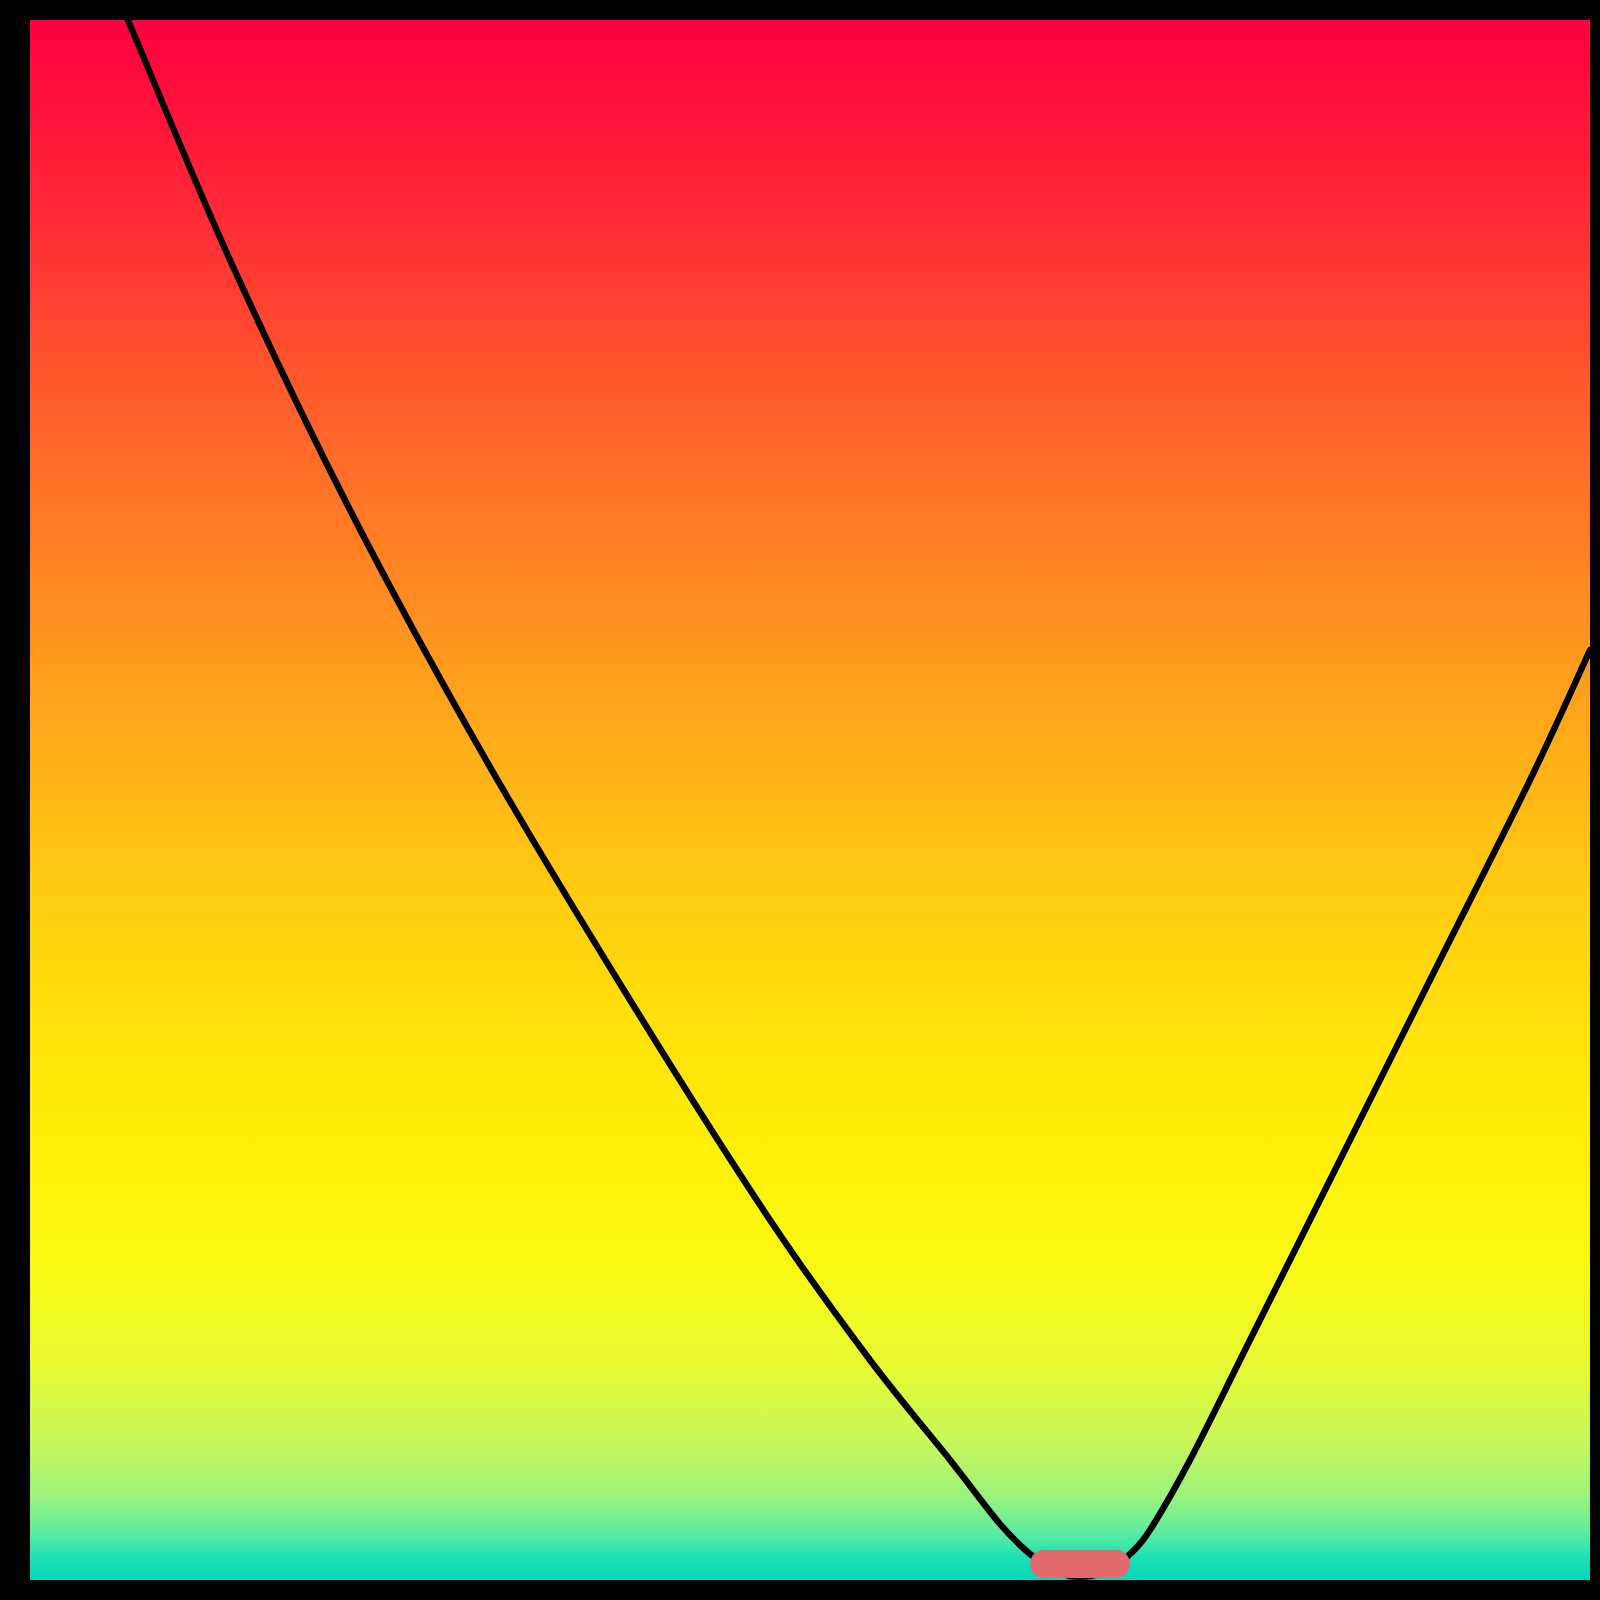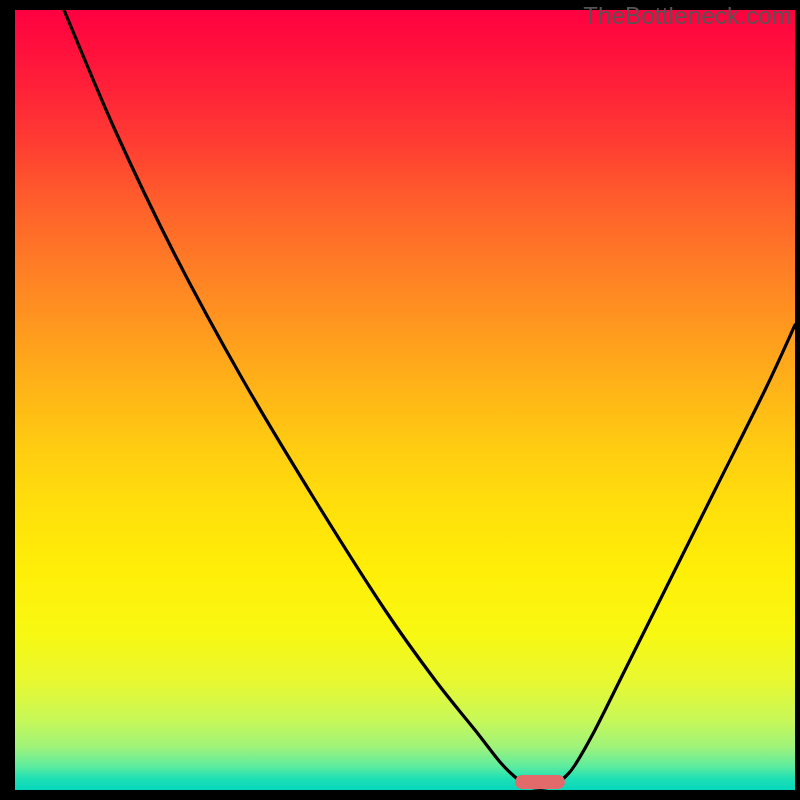--- a/index.html
+++ b/index.html
@@ -80,14 +80,13 @@
   <div class="plot-area">
     <div class="gradient-bg"></div>
 
     <svg class="curve-svg" viewBox="0 0 780 780" preserveAspectRatio="none">
       <path id="curve-path" d="M 49 0 C 57.5 20, 81.5 79.16666666666666, 100 120 C 118.5 160.83333333333334, 138.66666666666666 203.33333333333334, 160 245 C 181.33333333333334 286.6666666666667, 204.66666666666666 329.1666666666667, 228 370 C 251.33333333333334 410.8333333333333, 276.3333333333333 451.6666666666667, 300 490 C 323.6666666666667 528.3333333333334, 350 570, 370 600 C 390 630, 405 650, 420 670 C 435 690, 449.1666666666667 706.3333333333334, 460 720 C 470.8333333333333 733.6666666666666, 478.3333333333333 744.1666666666666, 485 752 C 491.6666666666667 759.8333333333334, 495.5 763.1666666666666, 500 767 C 504.5 770.8333333333334, 508.6666666666667 773.1666666666666, 512 775 C 515.3333333333334 776.8333333333334, 517 777.5, 520 778 C 523 778.5, 526.6666666666666 778.5, 530 778 C 533.3333333333334 777.5, 536.6666666666666 776.8333333333334, 540 775 C 543.3333333333334 773.1666666666666, 546.6666666666666 770.3333333333334, 550 767 C 553.3333333333334 763.6666666666666, 555 762.8333333333334, 560 755 C 565 747.1666666666666, 571.6666666666666 735.8333333333334, 580 720 C 588.3333333333334 704.1666666666666, 598.3333333333334 683.3333333333334, 610 660 C 621.6666666666666 636.6666666666666, 635 610, 650 580 C 665 550, 683.3333333333334 513.3333333333334, 700 480 C 716.6666666666666 446.6666666666667, 736.6666666666666 407.5, 750 380 C 763.3333333333334 352.5, 775 325.8333333333333, 780 315" fill="none" stroke="#000" stroke-width="3.2" stroke-linecap="round"></path>
     </svg>
 
     <div id="marker" class="marker" style="left: 500px; top: 765px; width: 50px;"></div>
   </div>
 
-  <div class="watermark">TheBottleneck.com</div>
 </div>
 
 </body></html>

